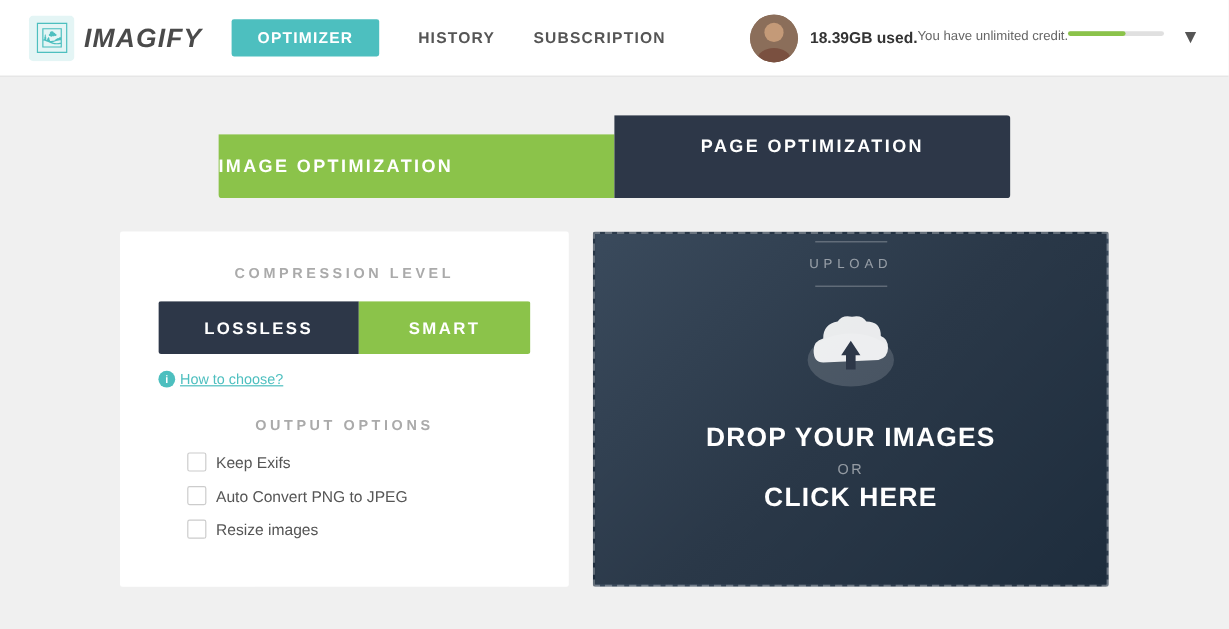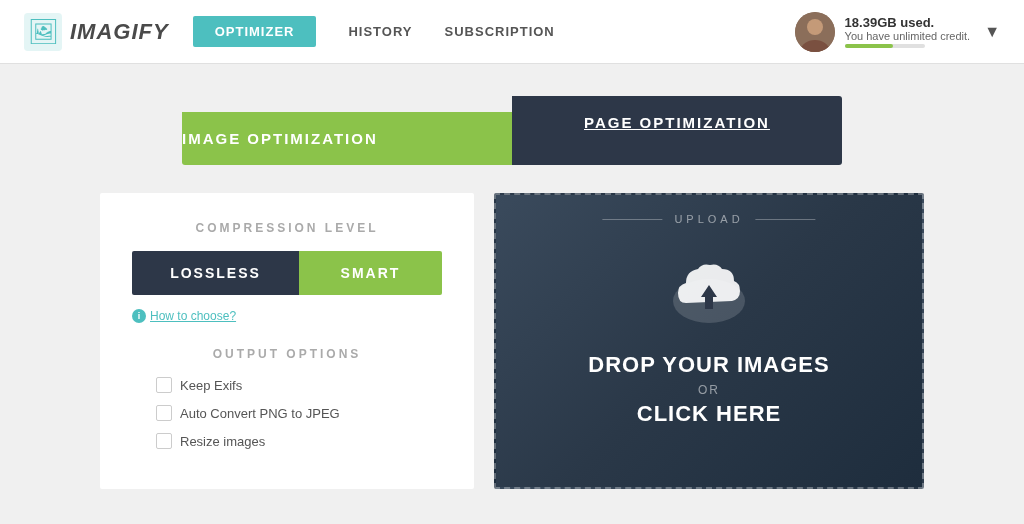--- a/index.html
+++ b/index.html
@@ -76,21 +76,21 @@
       height: 40px;
       border-radius: 50%;
       background: #8b6e5a;
       overflow: hidden;
       display: flex;
       align-items: center;
       justify-content: center;
     }
     .usage-info {
       display: flex;
-      flex-direction: column;
+      flex-direction: row;
       align-items: flex-start;
     }
     .usage-gb {
       font-weight: 700;
       font-size: 13px;
       color: #333;
     }
     .usage-credit {
       font-size: 11px;
       color: #666;
@@ -143,21 +143,20 @@
     .tab-page-opt {
       background: #2d3748;
       color: white;
       flex: 1;
       text-align: center;
       padding: 18px 0;
       font-weight: 700;
       font-size: 15px;
       letter-spacing: 2px;
       cursor: pointer;
-      text-decoration: underline;
     }
 
     
     .lower-area {
       display: flex;
       gap: 20px;
       width: 100%;
     }
 
     
@@ -259,30 +258,31 @@
       flex-direction: column;
       align-items: center;
       justify-content: center;
       cursor: pointer;
       position: relative;
       min-height: 290px;
       border: 2px dashed rgba(255,255,255,0.3);
     }
     .upload-label-top {
       position: absolute;
-      top: 18px;
+      top: 6px;
       left: 50%;
       transform: translateX(-50%);
       display: flex;
       align-items: center;
       gap: 12px;
       color: rgba(255,255,255,0.5);
       font-size: 11px;
       letter-spacing: 4px;
       white-space: nowrap;
+      flex-direction: column;
     }
     .upload-line {
       width: 60px;
       height: 1px;
       background: rgba(255,255,255,0.3);
     }
     .upload-cloud {
       margin-bottom: 20px;
     }
     .upload-drop-text {

